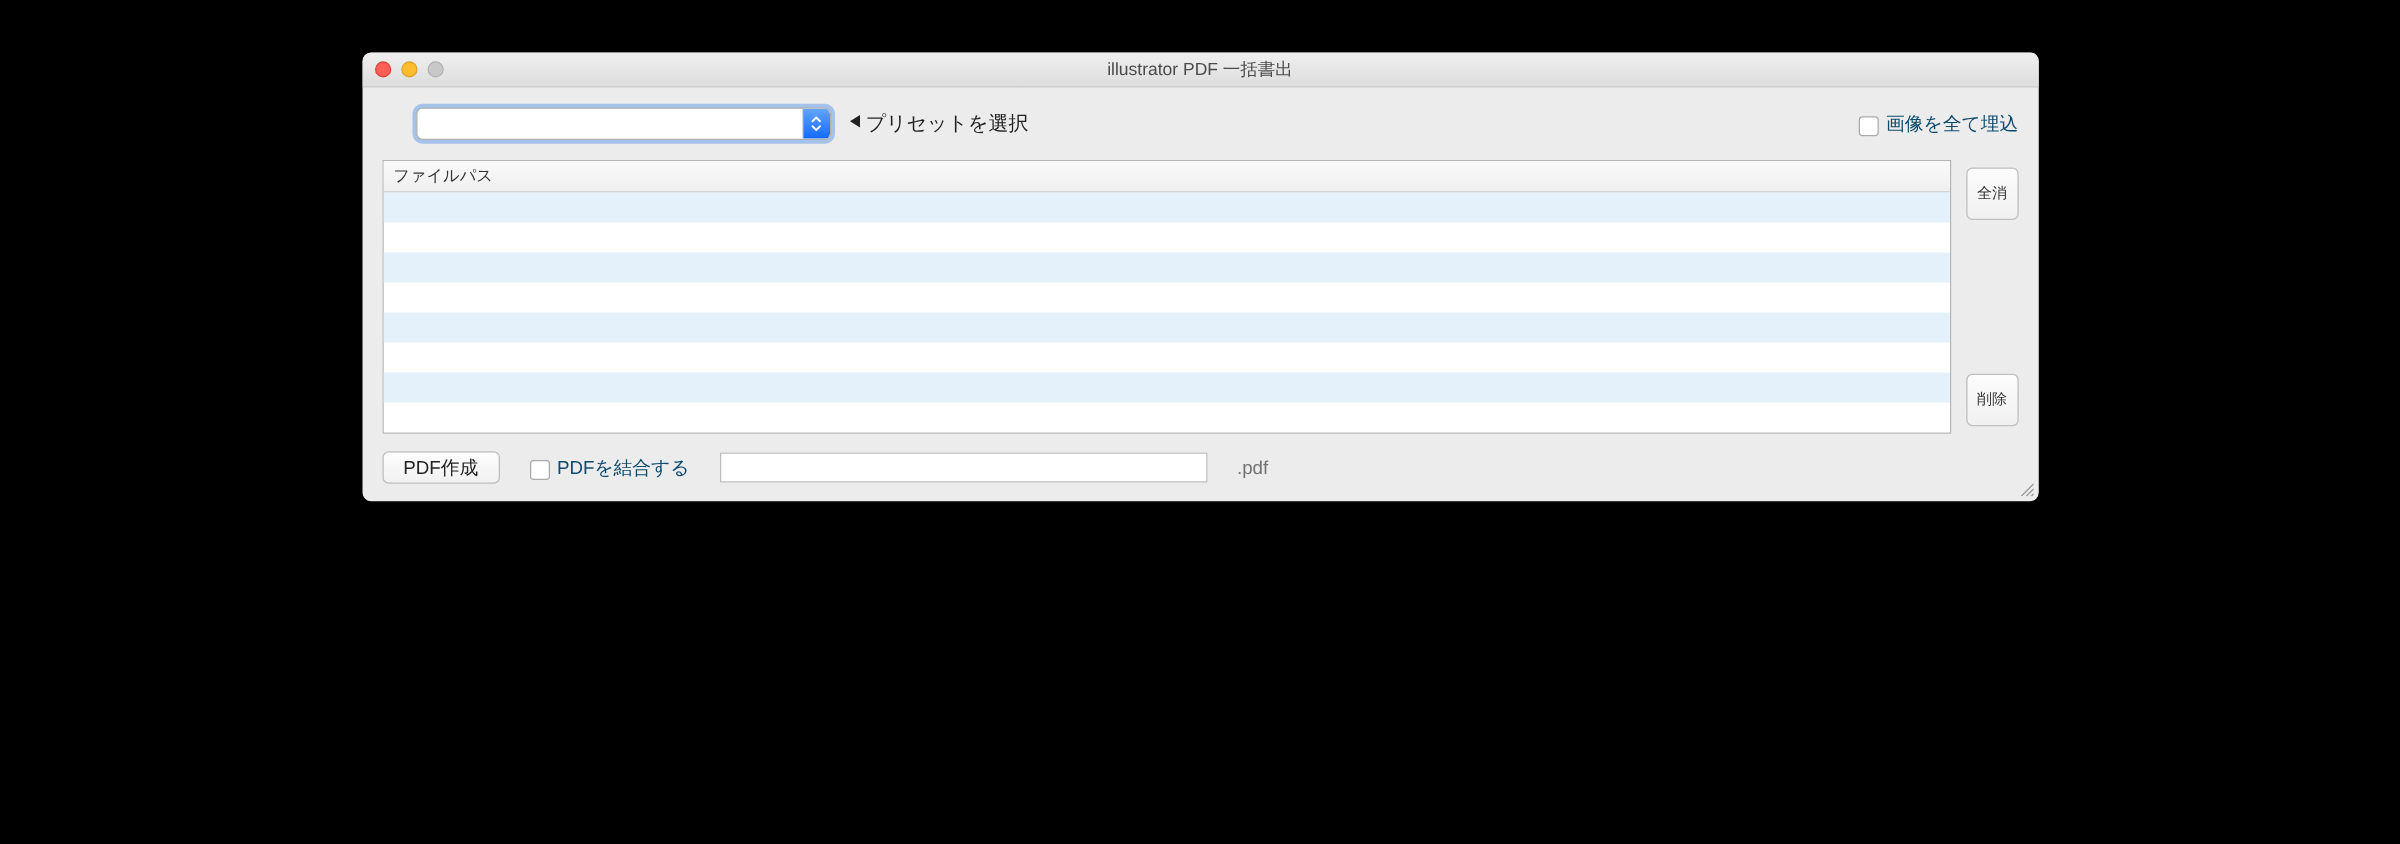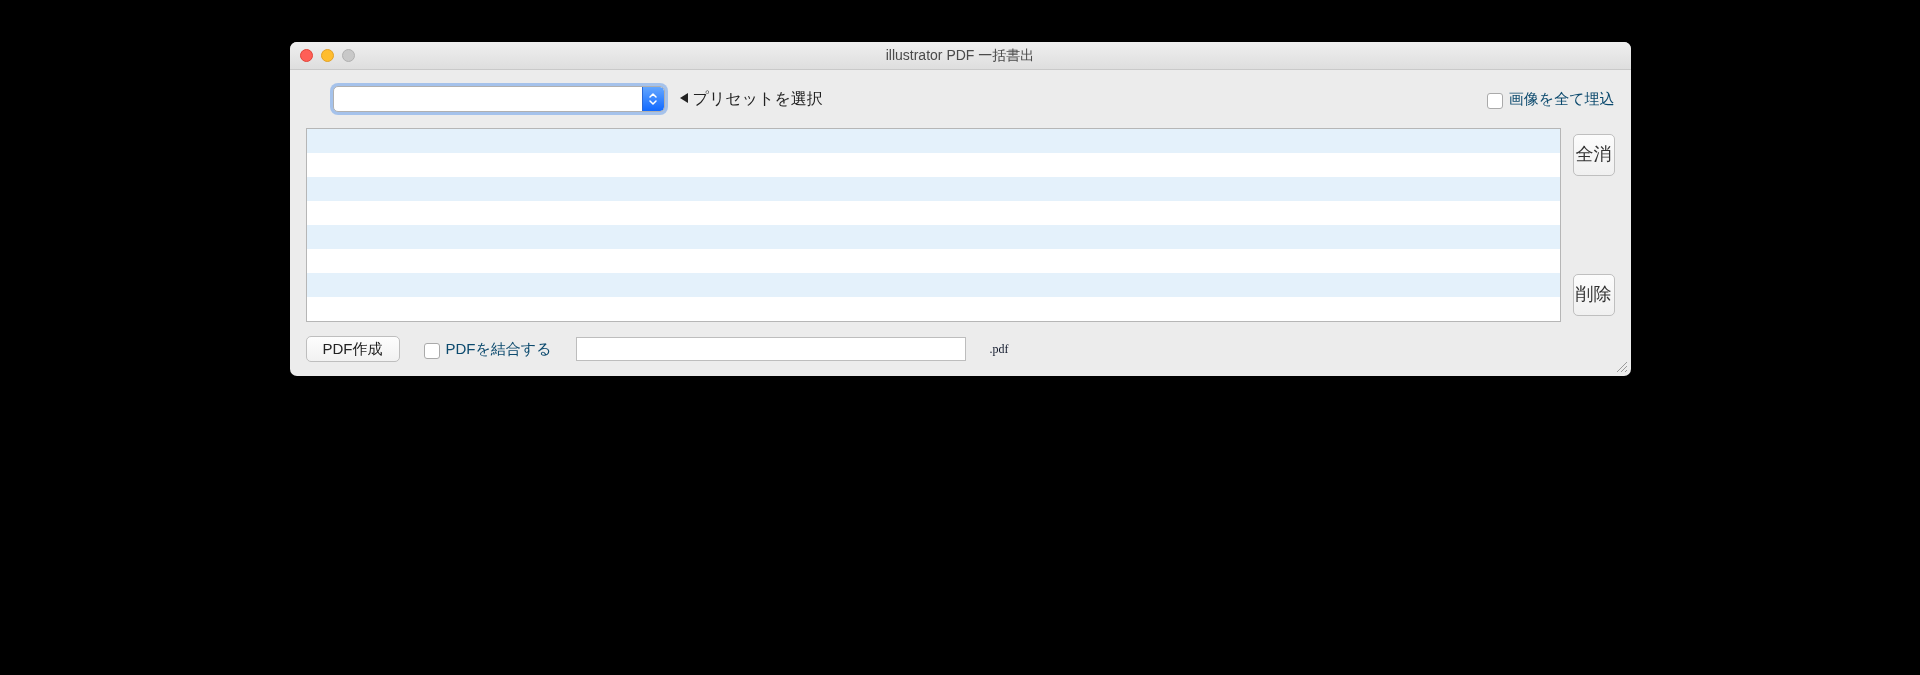--- a/index.html
+++ b/index.html
@@ -138,21 +138,21 @@
       flex-direction: column;
       justify-content: space-between;
       padding: 6px 0;
     }
     .sidebtn {
       width: 42px;
       height: 42px;
       background: linear-gradient(#fcfcfc, #f0f0f0);
       border: 1px solid #bfbfbf;
       border-radius: 5px;
-      font-size: 18px;
+      font-size: 12px;
       color: #333;
       display: flex;
       align-items: center;
       justify-content: center;
       text-align: center;
       line-height: 1.1;
       cursor: pointer;
     }
     .bottomrow {
       display: flex;
@@ -172,23 +172,22 @@
     .filename-input {
       width: 390px;
       height: 24px;
       border: 1px solid #bdbdbd;
       background: #fff;
       border-radius: 0;
       padding: 0 6px;
       font-size: 14px;
     }
     .ext {
-      font-size: 12px;
-      color: #0f172a;
-      font-family: Liberation Serif, serif;
+      font-size: 15px;
+      color: #737373;
     }
     .resize-grip {
       position: absolute;
       right: 4px;
       bottom: 4px;
       width: 12px;
       height: 12px;
     }
     .resize-grip svg { display: block; }
   </style>
@@ -227,20 +226,21 @@
       </div>
       <div class="spacer"></div>
       <label class="checkbox">
         <span class="box"></span>
         <span>画像を全て埋込</span>
       </label>
     </div>
 
     <div class="midrow">
       <div class="filelist">
+        <div class="header">ファイルパス</div>
         <div class="rows">
           <div class="row alt"></div>
           <div class="row"></div>
           <div class="row alt"></div>
           <div class="row"></div>
           <div class="row alt"></div>
           <div class="row"></div>
           <div class="row alt"></div>
           <div class="row"></div>
         </div>

